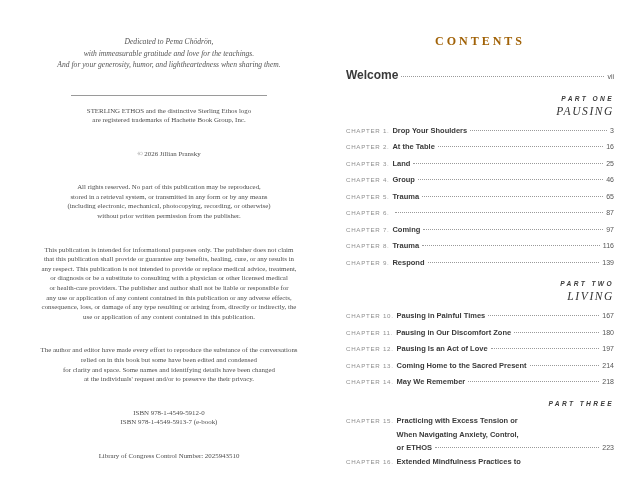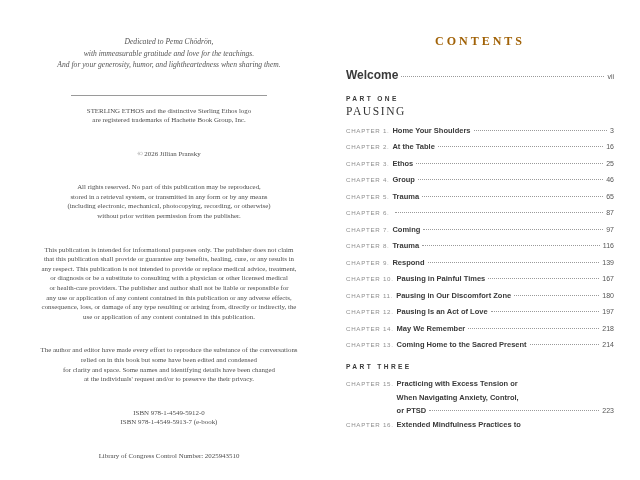--- a/index.html
+++ b/index.html
@@ -57,21 +57,21 @@
   .ch-title {
     font-weight: bold; color: #3a3a3a; font-size: 7.5px; white-space: nowrap;
   }
   .fm-title { font-weight: bold; color: #3a3a3a; font-size: 12px; white-space: nowrap; }
   .dots {
     flex: 1 1 auto; min-width: 8px;
     border-bottom: 1.5px dotted #9a9a9a;
     margin: 0 3px; transform: translateY(-2px);
   }
   .pg { color: #555; font-size: 7px; white-space: nowrap; }
-  .part-header { text-align: left; margin: 9px 0 6px 0; }
+  .part-header { text-align: right; margin: 9px 0 6px 0; font-style: italic; }
   .part-label {
     font-family: "Liberation Sans", sans-serif; font-weight: bold;
     font-size: 6.6px; letter-spacing: 2.4px; color: #3a3a3a;
   }
   .part-title {
     font-family: "Liberation Serif", serif;
     font-size: 11.5px; letter-spacing: 1.6px; color: #333;
     margin-top: 3px;
   }
   .welcome-wrap { margin-bottom: 2px; }
@@ -157,33 +157,33 @@
             <span class="dots"></span>
             <span class="pg">vii</span>
           </div>
         </div>
         <div class="part-header">
           <div class="part-label">PART ONE</div>
           <div class="part-title">PAUSING</div>
         </div>
         <div class="toc-row">
           <span class="ch-label">CHAPTER 1.</span>
-          <span class="ch-title">Home Your Shoulders</span>
+          <span class="ch-title">Drop Your Shoulders</span>
           <span class="dots"></span>
           <span class="pg">3</span>
         </div>
         <div class="toc-row">
           <span class="ch-label">CHAPTER 2.</span>
           <span class="ch-title">At the Table</span>
           <span class="dots"></span>
           <span class="pg">16</span>
         </div>
         <div class="toc-row">
           <span class="ch-label">CHAPTER 3.</span>
-          <span class="ch-title">Ethos</span>
+          <span class="ch-title">Land</span>
           <span class="dots"></span>
           <span class="pg">25</span>
         </div>
         <div class="toc-row">
           <span class="ch-label">CHAPTER 4.</span>
           <span class="ch-title">Group</span>
           <span class="dots"></span>
           <span class="pg">46</span>
         </div>
         <div class="toc-row">
@@ -208,64 +208,68 @@
           <span class="ch-title">Trauma</span>
           <span class="dots"></span>
           <span class="pg">116</span>
         </div>
         <div class="toc-row">
           <span class="ch-label">CHAPTER 9.</span>
           <span class="ch-title">Respond</span>
           <span class="dots"></span>
           <span class="pg">139</span>
         </div>
+        <div class="part-header">
+          <div class="part-label">PART TWO</div>
+          <div class="part-title">LIVING</div>
+        </div>
         <div class="toc-row">
           <span class="ch-label">CHAPTER 10.</span>
           <span class="ch-title">Pausing in Painful Times</span>
           <span class="dots"></span>
           <span class="pg">167</span>
         </div>
         <div class="toc-row">
           <span class="ch-label">CHAPTER 11.</span>
           <span class="ch-title">Pausing in Our Discomfort Zone</span>
           <span class="dots"></span>
           <span class="pg">180</span>
         </div>
         <div class="toc-row">
           <span class="ch-label">CHAPTER 12.</span>
           <span class="ch-title">Pausing Is an Act of Love</span>
           <span class="dots"></span>
           <span class="pg">197</span>
         </div>
         <div class="toc-row">
+          <span class="ch-label">CHAPTER 13.</span>
+          <span class="ch-title">Coming Home to the Sacred Present</span>
+          <span class="dots"></span>
+          <span class="pg">214</span>
+        </div>
+        <div class="toc-row">
           <span class="ch-label">CHAPTER 14.</span>
           <span class="ch-title">May We Remember</span>
           <span class="dots"></span>
           <span class="pg">218</span>
-        </div>
-        <div class="toc-row">
-          <span class="ch-label">CHAPTER 13.</span>
-          <span class="ch-title">Coming Home to the Sacred Present</span>
-          <span class="dots"></span>
-          <span class="pg">214</span>
         </div>
         <div class="part-header">
           <div class="part-label">PART THREE</div>
         </div>
         <div class="toc-row">
           <span class="ch-label">CHAPTER 15.</span>
           <span class="ch-title">Practicing with Excess Tension or</span>
         </div>
         <div class="toc-row cont">
           <span class="ch-label ghost">CHAPTER 15.</span>
           <span class="ch-title">When Navigating Anxiety, Control,</span>
         </div>
         <div class="toc-row cont">
           <span class="ch-label ghost">CHAPTER 15.</span>
-          <span class="ch-title">or PTSD</span>
+          <span class="ch-title">or ETHOS</span>
           <span class="dots"></span>
           <span class="pg">223</span>
         </div>
         <div class="toc-row">
           <span class="ch-label">CHAPTER 16.</span>
           <span class="ch-title">Extended Mindfulness Practices to</span>
         </div>
       </div>
   </div>
 

